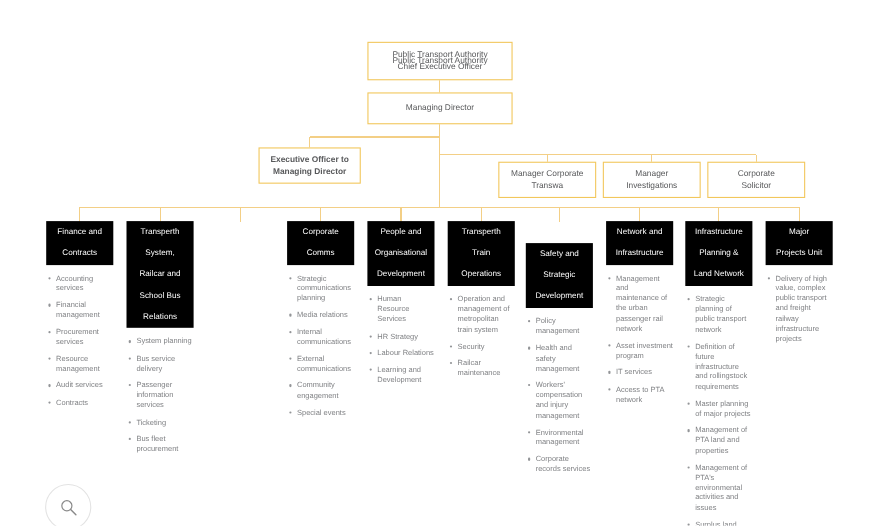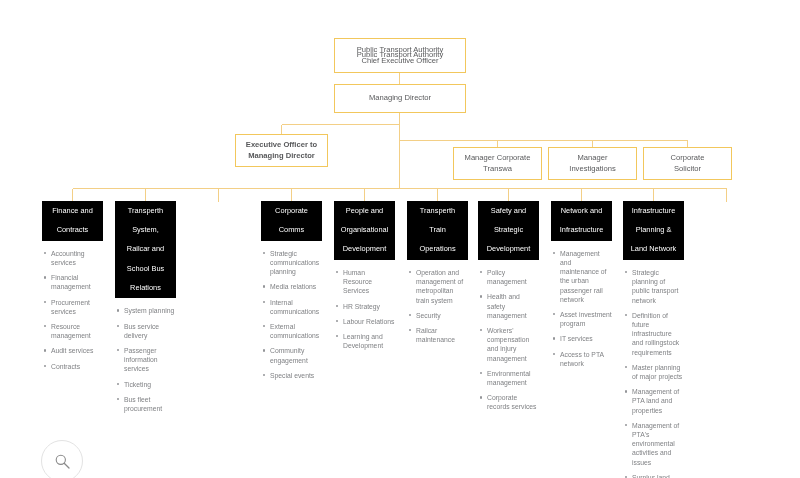--- a/index.html
+++ b/index.html
@@ -230,21 +230,21 @@
       </span>
     </div>
     <ul class="div-list">
       <li>Operation and management of metropolitan train system</li>
       <li>Security</li>
       <li>Railcar maintenance</li>
     </ul>
   </div>
 
   <div class="div-col" style="left:478px;top:185px;width:61px;">
-    <div class="div-head" style="min-height:38px;">
+    <div class="div-head" style="min-height:38px;margin-top:20px;">
       <span>
         <span>Safety and</span><br>
         <span>Strategic</span><br>
         <span>Development</span>
       </span>
     </div>
     <ul class="div-list">
       <li>Policy management</li>
       <li>Health and safety management</li>
       <li>Workers' compensation and injury management</li>
@@ -279,20 +279,31 @@
     <ul class="div-list">
       <li>Strategic planning of public transport network</li>
       <li>Definition of future infrastructure and rollingstock requirements</li>
       <li>Master planning of major projects</li>
       <li>Management of PTA land and properties</li>
       <li>Management of PTA's environmental activities and issues</li>
       <li>Surplus land identification and disposal</li>
     </ul>
   </div>
 
+  <div class="div-col" style="left:696px;top:185px;width:61px;">
+    <div class="div-head">
+      <span>
+        <span>Major</span><br>
+        <span>Projects Unit</span>
+      </span>
+    </div>
+    <ul class="div-list">
+      <li>Delivery of high value, complex public transport and freight railway infrastructure projects</li>
+    </ul>
+  </div>
 
   <div class="zoom-btn">
     <svg width="17" height="17" viewBox="0 0 17 17">
       <circle cx="6.8" cy="6.8" r="4.6" fill="none" stroke="#8a8a8a" stroke-width="1.1"></circle>
       <line x1="10.2" y1="10.2" x2="15" y2="15" stroke="#8a8a8a" stroke-width="1.3" stroke-linecap="round"></line>
     </svg>
   </div>
 
 </div>
 

